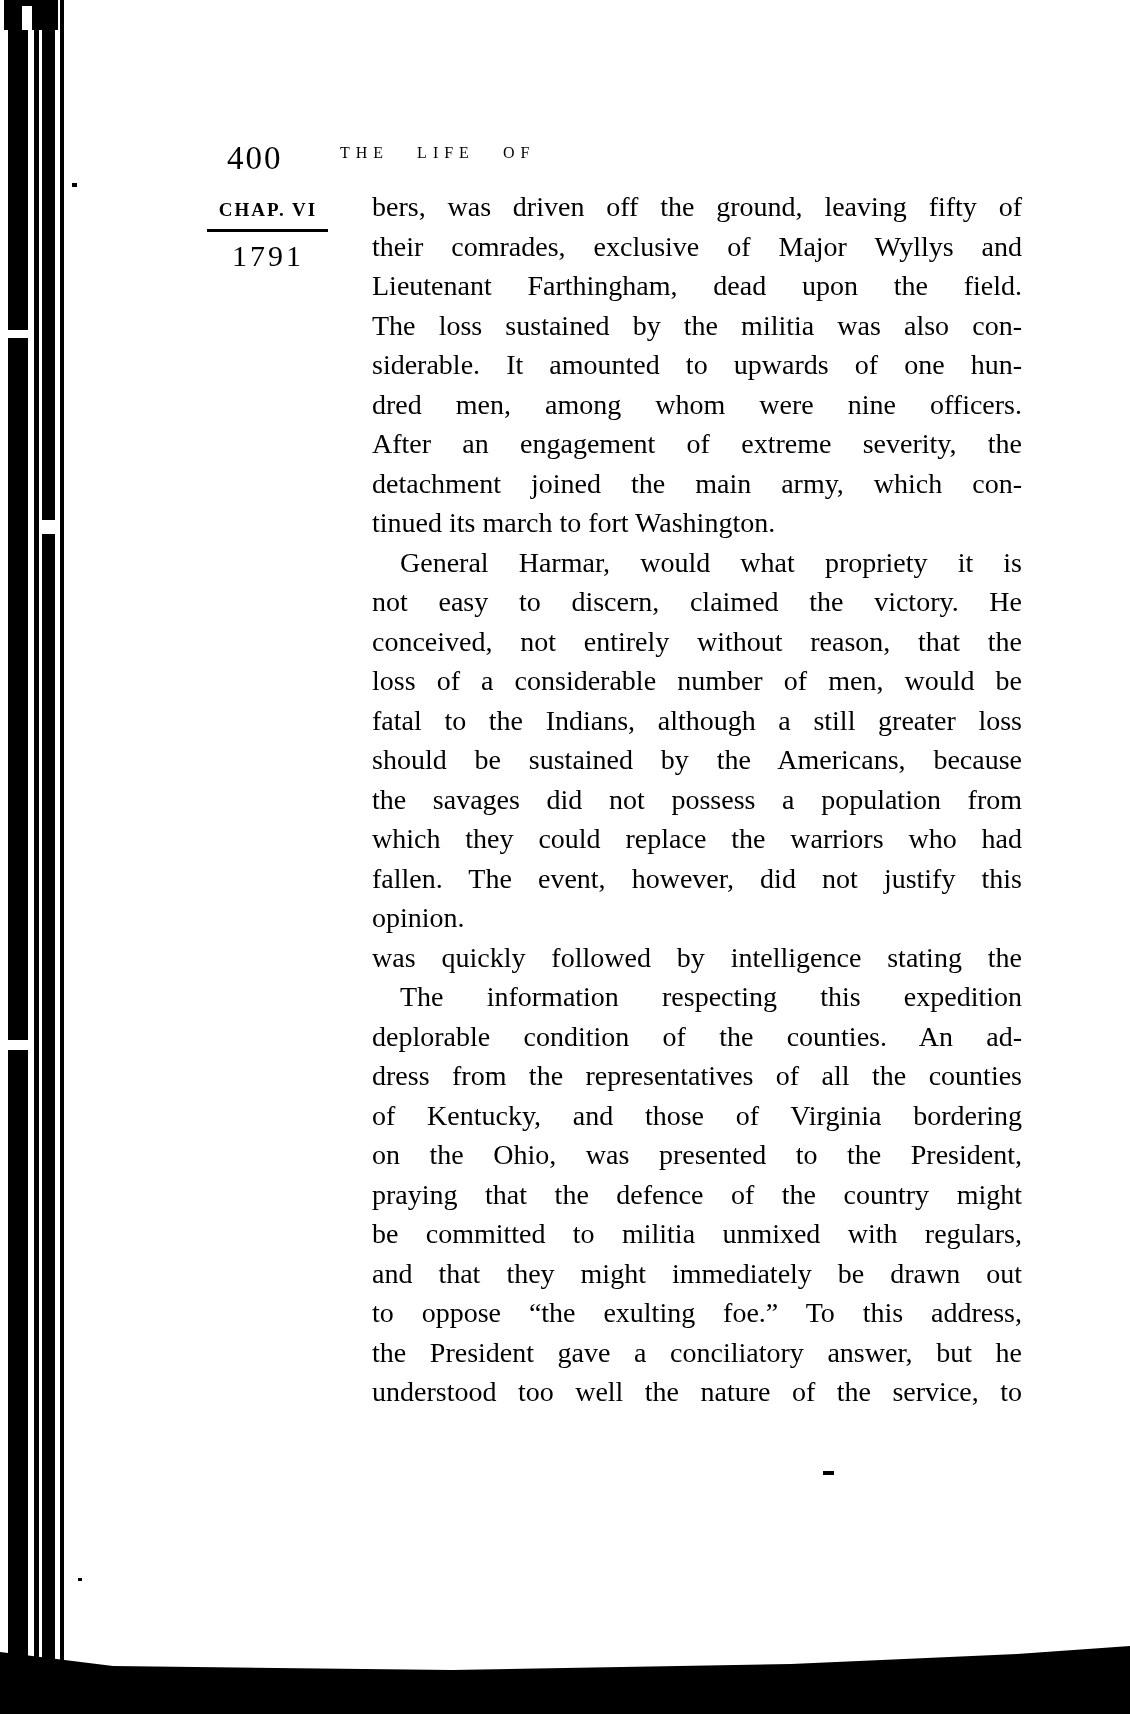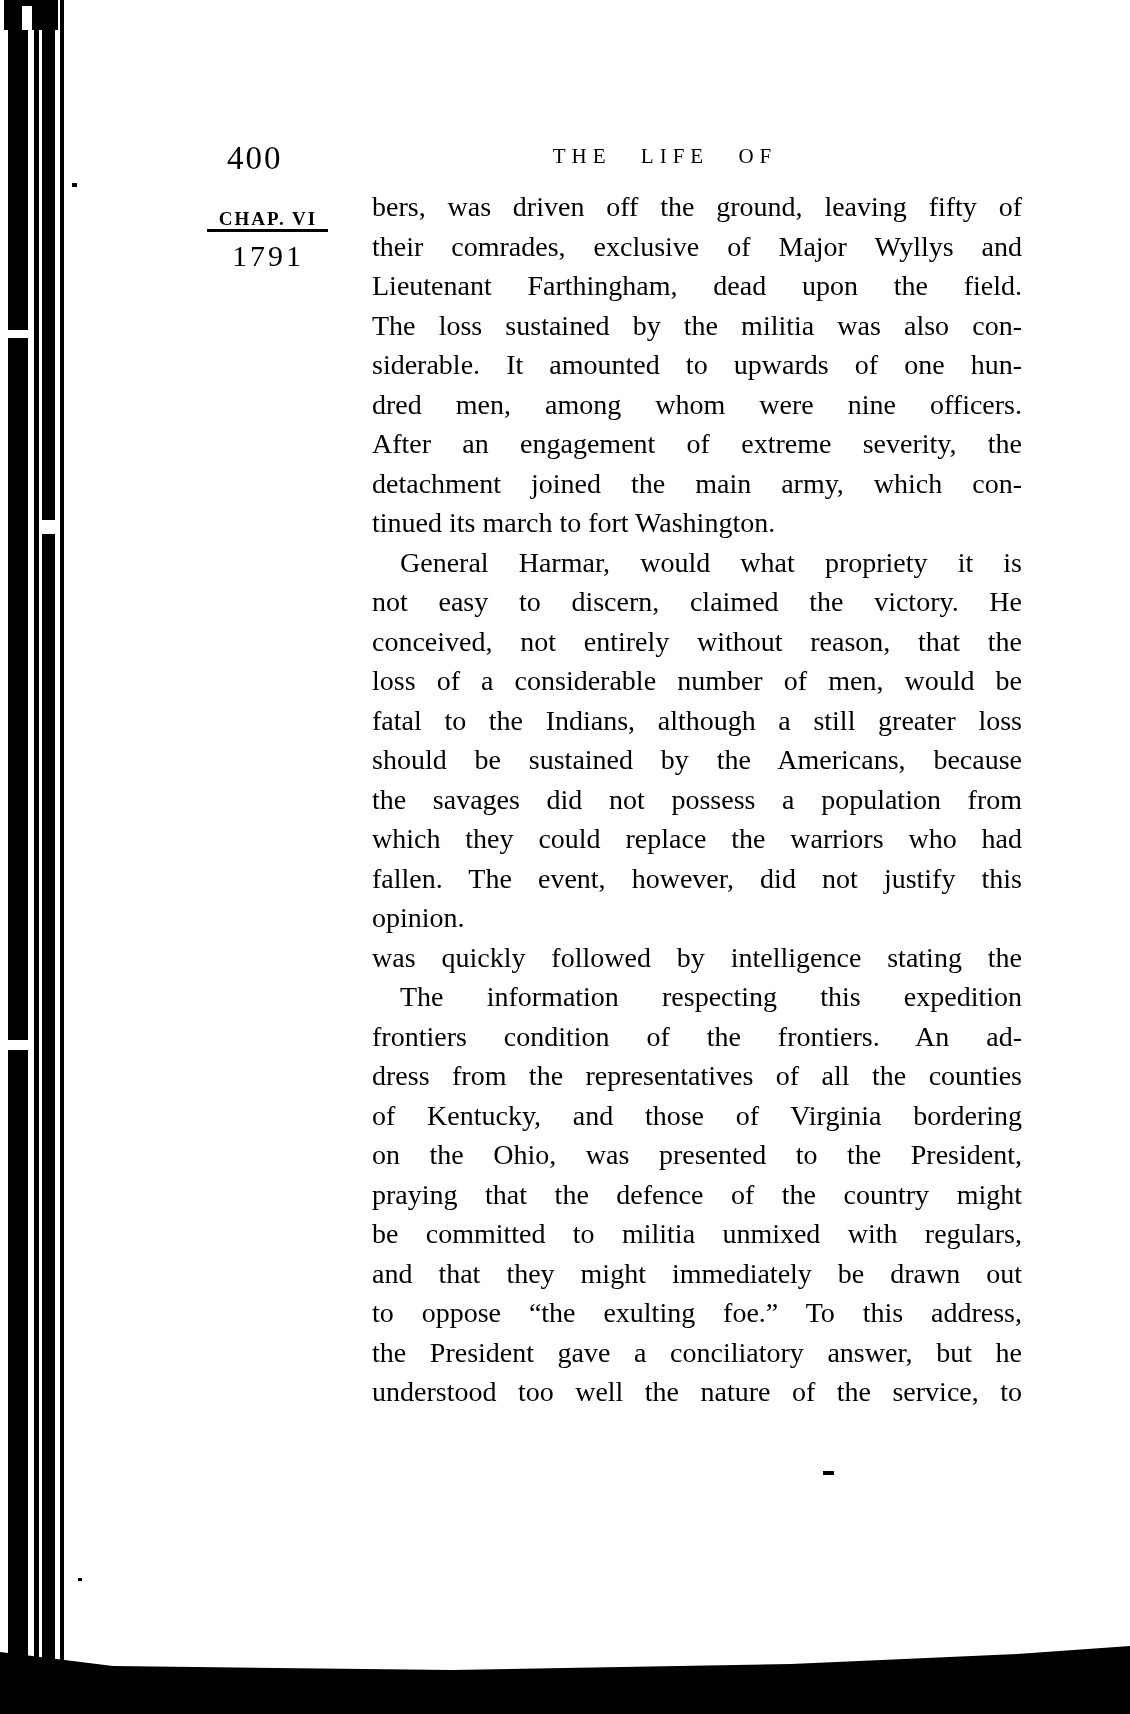--- a/index.html
+++ b/index.html
@@ -5,24 +5,24 @@
   html,body{margin:0;padding:0;}
   body{
     width:1130px;height:1714px;
     background:#ffffff;color:#000000;
     font-family:"Liberation Serif","DejaVu Serif",serif;
     position:relative;overflow:hidden;
   }
   .abs{position:absolute;}
   
   #page-number{top:140px;left:207px;font-size:33px;letter-spacing:2px;margin-left:20px;}
-  #running-head{top:144px;left:340px;width:650px;text-align:center;
-    font-size:21px;letter-spacing:6px;word-spacing:18px;}
+  #running-head{top:144px;left:340px;width:650px;
+    font-size:16px;letter-spacing:6px;word-spacing:18px;}
   
-  #chapter-label{top:208px;left:208px;width:120px;text-align:center;
+  #chapter-label{top:199px;left:208px;width:120px;text-align:center;
     font-size:19px;letter-spacing:2px;font-weight:bold;}
   #margin-rule{top:229px;left:207px;width:121px;height:3px;background:#000;}
   #year-label{top:239px;left:208px;width:120px;text-align:center;
     font-size:30px;letter-spacing:3px;}
   
   #text-block{top:190px;left:340px;width:650px;margin-left:32px;}
   .line{
     height:39.5px;font-size:28px;line-height:33px;
     text-align:justify;text-align-last:justify;
     overflow:visible;
@@ -93,21 +93,21 @@
     <div class="line">loss of a considerable number of men, would be</div>
     <div class="line">fatal to the Indians, although a still greater loss</div>
     <div class="line">should be sustained by the Americans, because</div>
     <div class="line">the savages did not possess a population from</div>
     <div class="line">which they could replace the warriors who had</div>
     <div class="line">fallen. The event, however, did not justify this</div>
     <div class="line noj">opinion.</div>
 
     <div class="line">was quickly followed by intelligence stating the</div>
     <div class="line ind">The information respecting this expedition</div>
-    <div class="line">frontiers condition of the frontiers. An ad-</div>
+    <div class="line">deplorable condition of the counties. An ad-</div>
     <div class="line">dress from the representatives of all the counties</div>
     <div class="line">of Kentucky, and those of Virginia bordering</div>
     <div class="line">on the Ohio, was presented to the President,</div>
     <div class="line">praying that the defence of the country might</div>
     <div class="line">be committed to militia unmixed with regulars,</div>
     <div class="line">and that they might immediately be drawn out</div>
     <div class="line">to oppose “the exulting foe.” To this address,</div>
     <div class="line">the President gave a conciliatory answer, but he</div>
     <div class="line">understood too well the nature of the service, to</div>
   </div>

